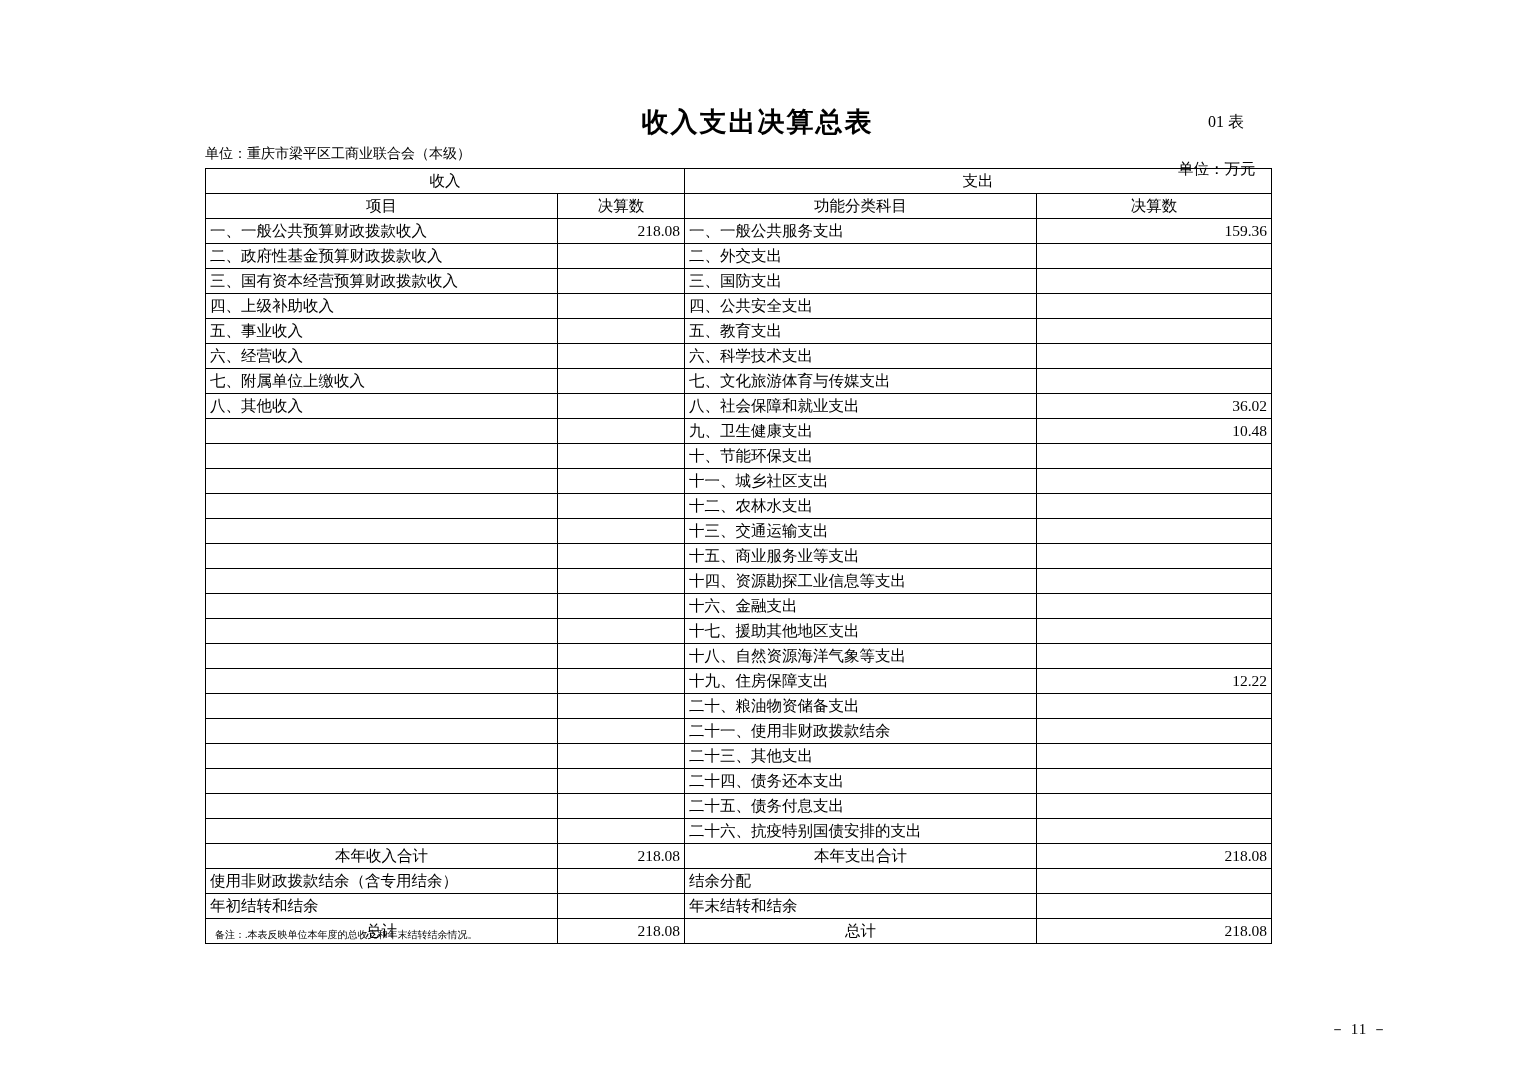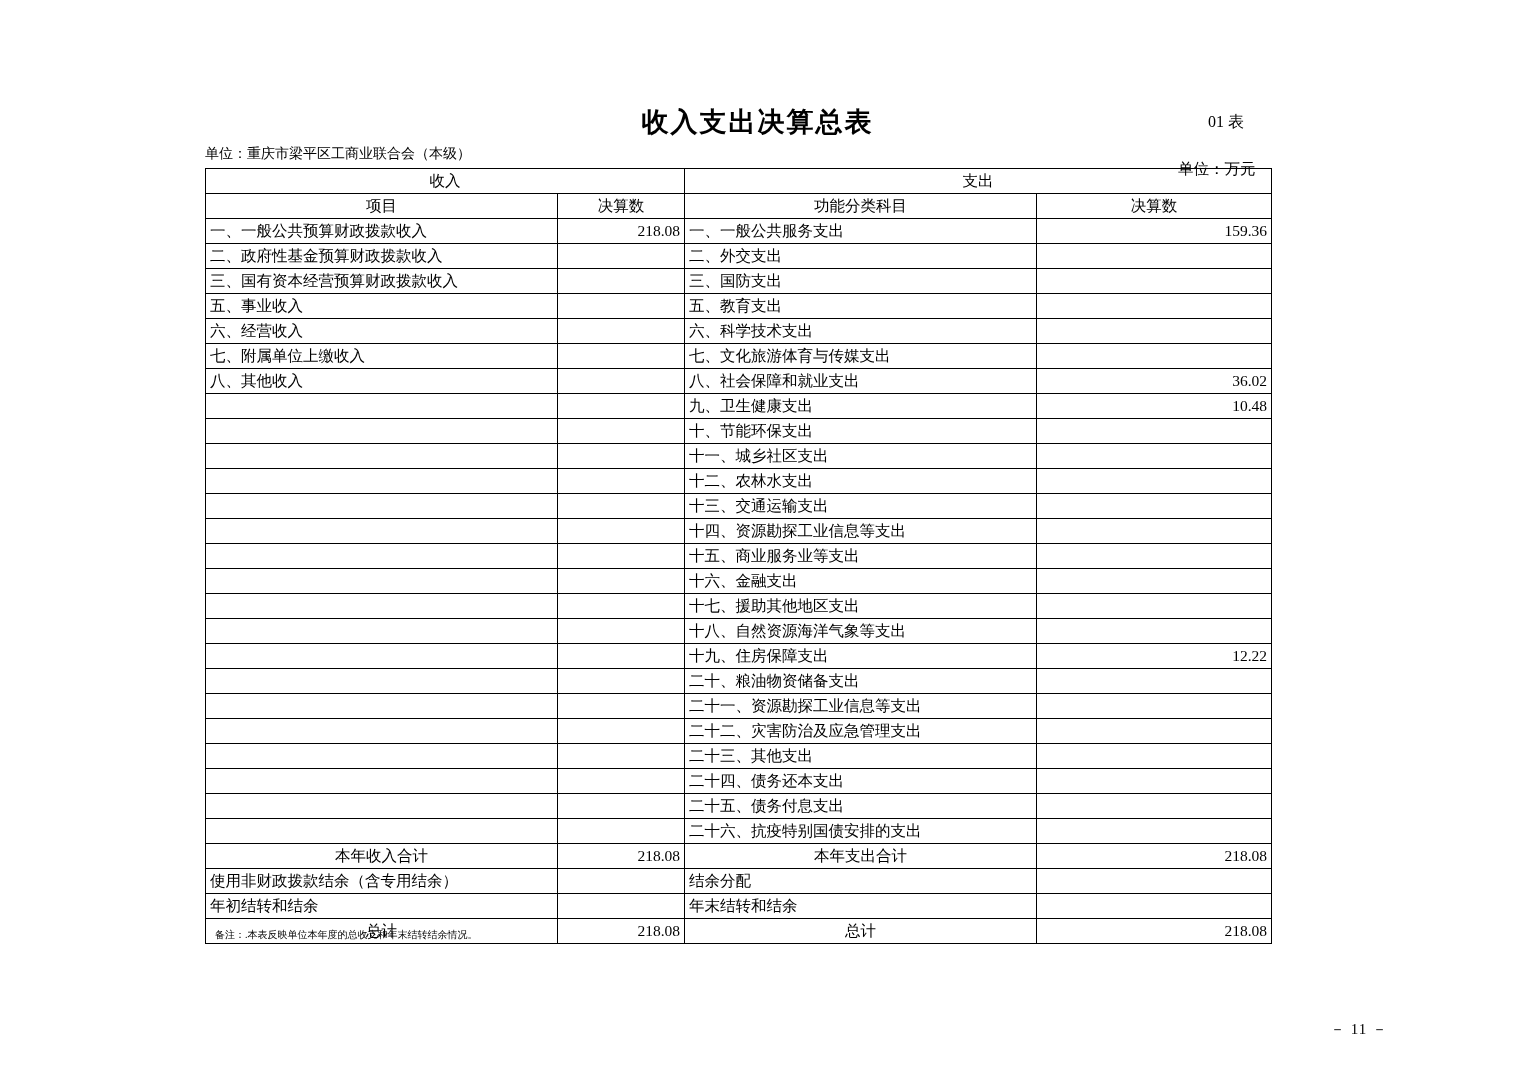--- a/index.html
+++ b/index.html
@@ -133,20 +133,26 @@
           <td class="lf">二、外交支出</td>
           <td class="rt"></td>
         </tr>
         <tr>
           <td class="lf">三、国有资本经营预算财政拨款收入</td>
           <td class="rt"></td>
           <td class="lf">三、国防支出</td>
           <td class="rt"></td>
         </tr>
         <tr>
+          <td class="lf">四、上级补助收入</td>
+          <td class="rt"></td>
+          <td class="lf">四、公共安全支出</td>
+          <td class="rt"></td>
+        </tr>
+        <tr>
           <td class="lf">五、事业收入</td>
           <td class="rt"></td>
           <td class="lf">五、教育支出</td>
           <td class="rt"></td>
         </tr>
         <tr>
           <td class="lf">六、经营收入</td>
           <td class="rt"></td>
           <td class="lf">六、科学技术支出</td>
           <td class="rt"></td>
@@ -189,27 +195,27 @@
         </tr>
         <tr>
           <td class="lf"></td>
           <td class="rt"></td>
           <td class="lf">十三、交通运输支出</td>
           <td class="rt"></td>
         </tr>
         <tr>
           <td class="lf"></td>
           <td class="rt"></td>
+          <td class="lf">十五、商业服务业等支出</td>
+          <td class="rt"></td>
+        </tr>
+        <tr>
+          <td class="lf"></td>
+          <td class="rt"></td>
           <td class="lf">十四、资源勘探工业信息等支出</td>
-          <td class="rt"></td>
-        </tr>
-        <tr>
-          <td class="lf"></td>
-          <td class="rt"></td>
-          <td class="lf">十五、商业服务业等支出</td>
           <td class="rt"></td>
         </tr>
         <tr>
           <td class="lf"></td>
           <td class="rt"></td>
           <td class="lf">十六、金融支出</td>
           <td class="rt"></td>
         </tr>
         <tr>
           <td class="lf"></td>
@@ -231,27 +237,21 @@
         </tr>
         <tr>
           <td class="lf"></td>
           <td class="rt"></td>
           <td class="lf">二十、粮油物资储备支出</td>
           <td class="rt"></td>
         </tr>
         <tr>
           <td class="lf"></td>
           <td class="rt"></td>
-          <td class="lf">二十一、资源勘探工业信息等支出</td>
-          <td class="rt"></td>
-        </tr>
-        <tr>
-          <td class="lf"></td>
-          <td class="rt"></td>
-          <td class="lf">二十二、灾害防治及应急管理支出</td>
+          <td class="lf">二十一、使用非财政拨款结余</td>
           <td class="rt"></td>
         </tr>
         <tr>
           <td class="lf"></td>
           <td class="rt"></td>
           <td class="lf">二十三、其他支出</td>
           <td class="rt"></td>
         </tr>
         <tr>
           <td class="lf"></td>

